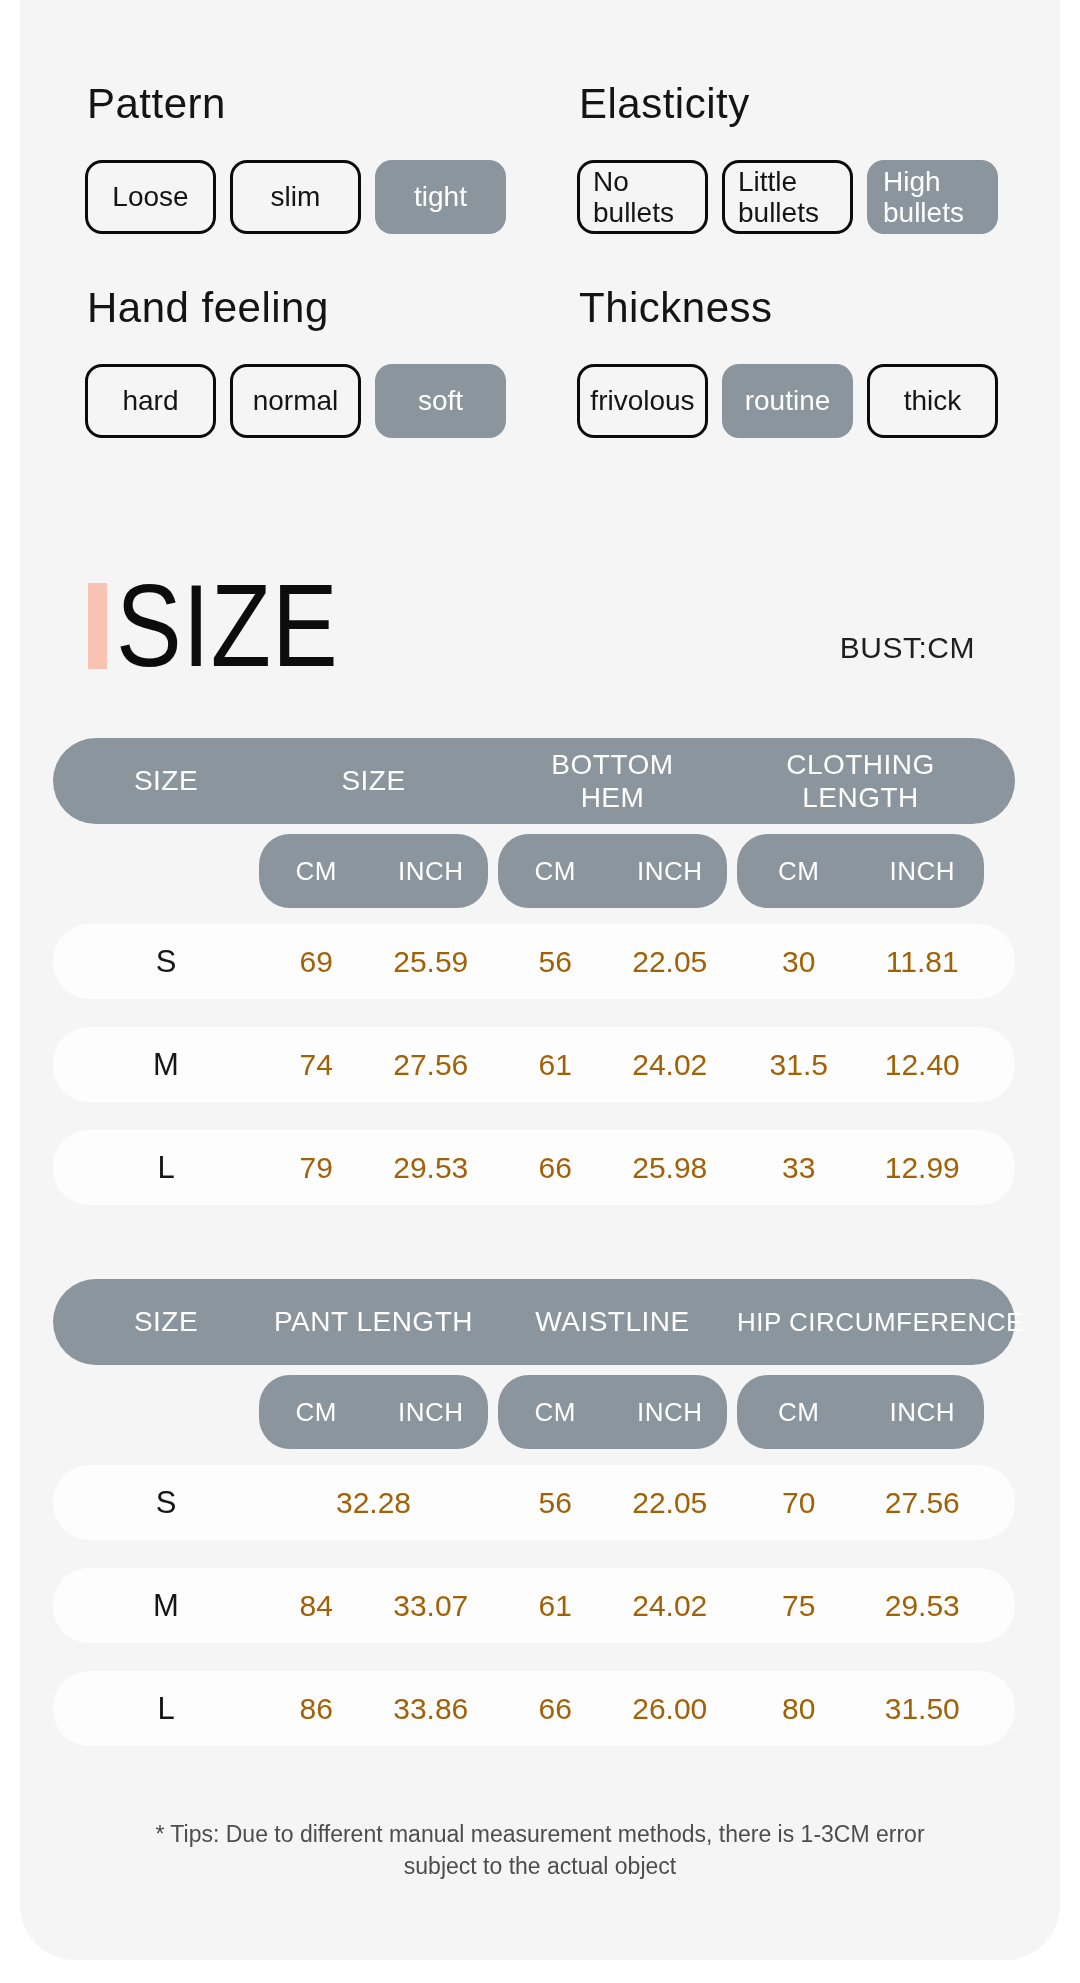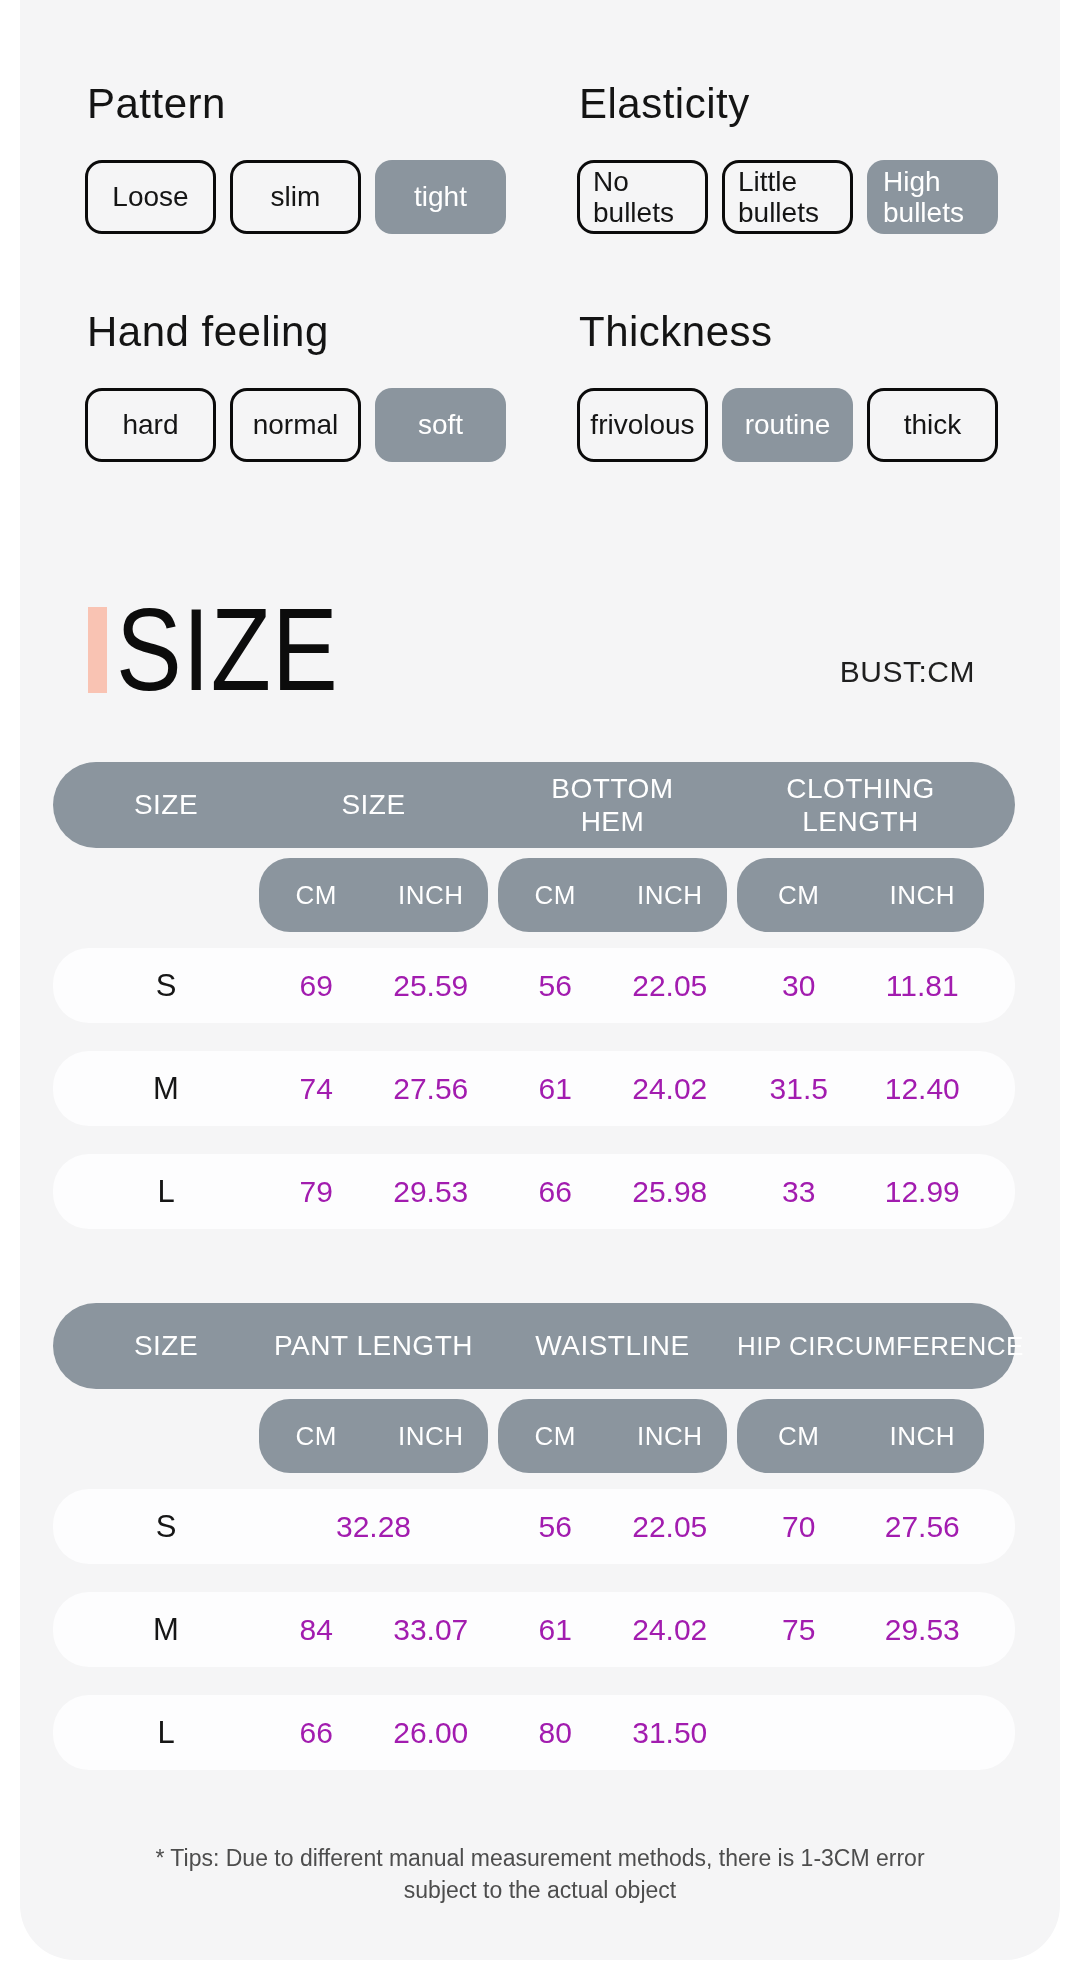--- a/index.html
+++ b/index.html
@@ -20,21 +20,21 @@
   .panel{
     margin:0 20px;width:1040px;height:1960px;
     background:var(--panel-bg);
     border-radius:0 0 55px 55px;
     padding:78px 0 0 0;
   }
   
   .attrs{
     display:grid;
     grid-template-columns:492px auto;
-    row-gap:72px;
+    row-gap:48px;
     padding:0 30px 0 65px;
     justify-content:start;
   }
   .attr h2{
     margin:0 0 30px 2px;
     font-size:42px;font-weight:400;line-height:52px;color:#141414;
     letter-spacing:0.5px;
   }
   .chips{display:flex;gap:14px;}
   .chip{
@@ -99,21 +99,21 @@
   .sp2{grid-column:3;}
   .sp3{grid-column:4;}
   .half{
     flex:1;display:flex;align-items:center;justify-content:center;
     font-size:26px;letter-spacing:0.5px;
   }
   .drow{
     height:75px;background:var(--row-bg);border-radius:36px;
     align-items:center;margin-top:28px;
   }
-  .drow .half{font-size:30px;color:#a21caf;letter-spacing:0;}
+  .drow .half{font-size:30px;color:#a16207;letter-spacing:0;}
   .dsize{
     text-align:center;padding-left:30px;font-size:31px;color:#161616;
   }
   .dgroup{display:flex;height:100%;align-items:stretch;}
   
   .tips{
     margin:72px 0 0;text-align:center;
     font-size:23px;line-height:1.4;color:var(--tips);
   }
 </style>
@@ -277,20 +277,24 @@
             <div class="half">24.02</div>
           </div>
           <div class="dgroup">
             <div class="half">75</div>
             <div class="half">29.53</div>
           </div>
         </div>
         <div class="drow grid7">
           <div class="dsize">L</div>
           <div class="dgroup">
+            <div class="half">86</div>
+            <div class="half">33.86</div>
+          </div>
+          <div class="dgroup">
             <div class="half">66</div>
             <div class="half">26.00</div>
           </div>
           <div class="dgroup">
             <div class="half">80</div>
             <div class="half">31.50</div>
           </div>
         </div>
       </div>
     </div>

